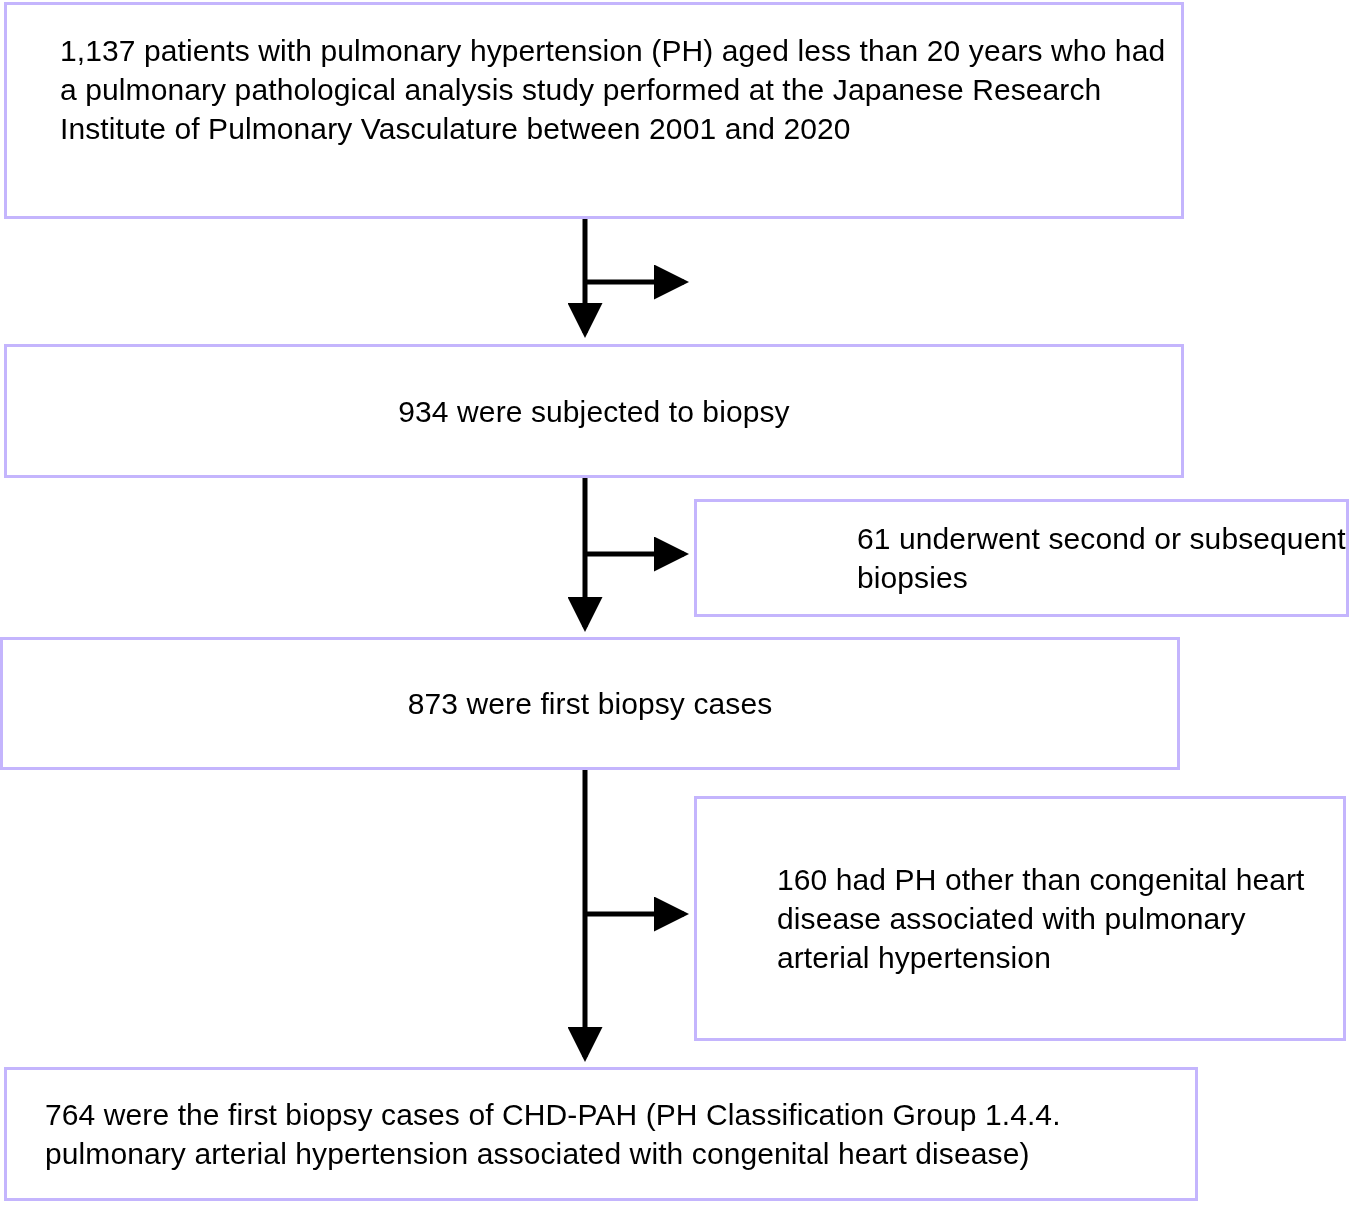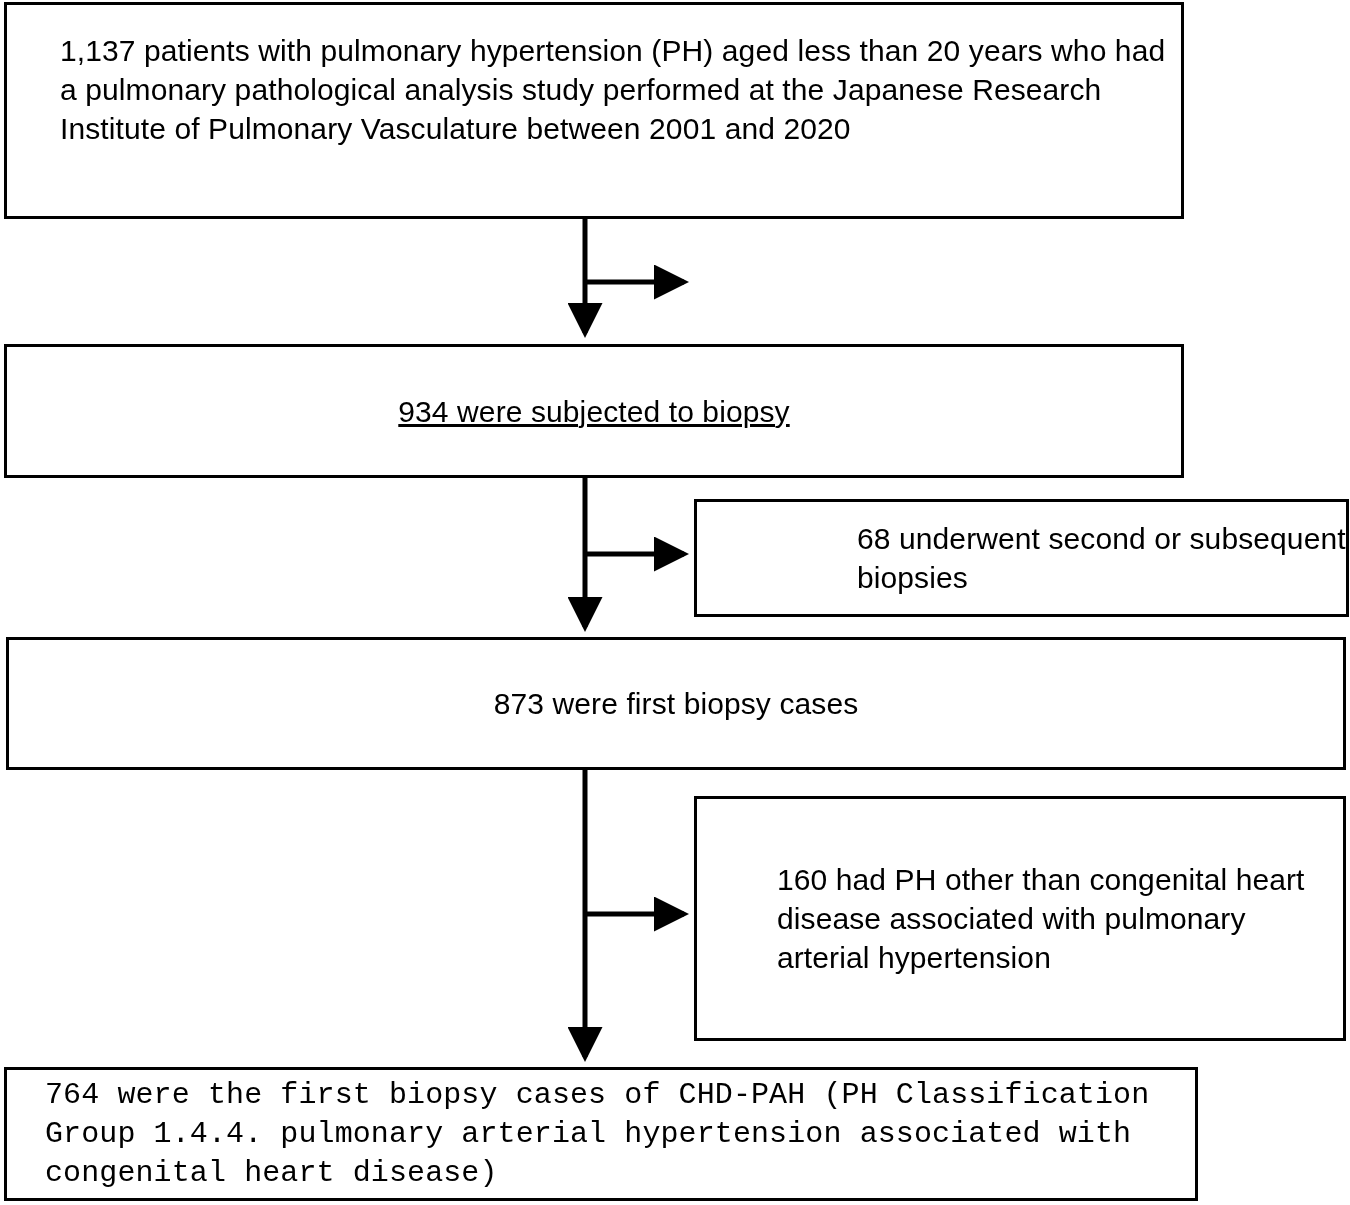--- a/index.html
+++ b/index.html
@@ -15,21 +15,21 @@
   #flowchart-root {
     position: relative;
     width: 1350px;
     height: 1205px;
     background: #ffffff;
     overflow: hidden;
   }
   .node-box {
     position: absolute;
     box-sizing: border-box;
-    border: 3px solid #000000;
+    border: 3px solid #c4b5fd;
     background: #ffffff;
     display: flex;
     align-items: center;
   }
   .node-text {
     font-size: 30px;
     line-height: 39px;
     letter-spacing: 0.1px;
     white-space: pre-wrap;
     color: #000000;
@@ -37,31 +37,30 @@
   
   #box-enrolled {
     left: 4px;  top: 2px;    width: 1180px; height: 217px;
     align-items: flex-start;
   }
   #box-enrolled .node-text { padding: 26px 0 0 53px; }
 
   #box-biopsy {
     left: 4px;  top: 344px;  width: 1180px; height: 134px;
     justify-content: center;
-    text-decoration: underline;
   }
   #box-first-biopsy {
-    left: 6px;  top: 637px;  width: 1340px; height: 133px;
+    left: 0;  top: 637px;  width: 1180px; height: 133px;
     justify-content: center;
   }
   #box-chd-pah {
     left: 4px;  top: 1067px; width: 1194px; height: 134px;
     align-items: center;
   }
-  #box-chd-pah .node-text { padding: 0 12px 0 38px; font-family: Liberation Mono, monospace; }
+  #box-chd-pah .node-text { padding: 0 12px 0 38px; }
 
   
   #box-autopsy {
     left: 694px; top: 252px; width: 650px; height: 67px;
     justify-content: center;
   }
   #box-repeat-biopsy {
     left: 694px; top: 499px; width: 655px; height: 118px;
     align-items: center;
   }
@@ -121,21 +120,21 @@
   <div class="node-box" id="box-enrolled">
     <div class="node-text">1,137 patients with pulmonary hypertension (PH) aged less than 20 years who had a pulmonary pathological analysis study performed at the Japanese Research Institute of Pulmonary Vasculature between 2001 and 2020</div>
   </div>
 
 
   <div class="node-box" id="box-biopsy">
     <div class="node-text">934 were subjected to biopsy</div>
   </div>
 
   <div class="node-box" id="box-repeat-biopsy">
-    <div class="node-text">68 underwent second or subsequent biopsies</div>
+    <div class="node-text">61 underwent second or subsequent biopsies</div>
   </div>
 
   <div class="node-box" id="box-first-biopsy">
     <div class="node-text">873 were first biopsy cases</div>
   </div>
 
   <div class="node-box" id="box-other-ph">
     <div class="node-text">160 had PH other than congenital heart disease associated with pulmonary arterial hypertension</div>
   </div>
 

